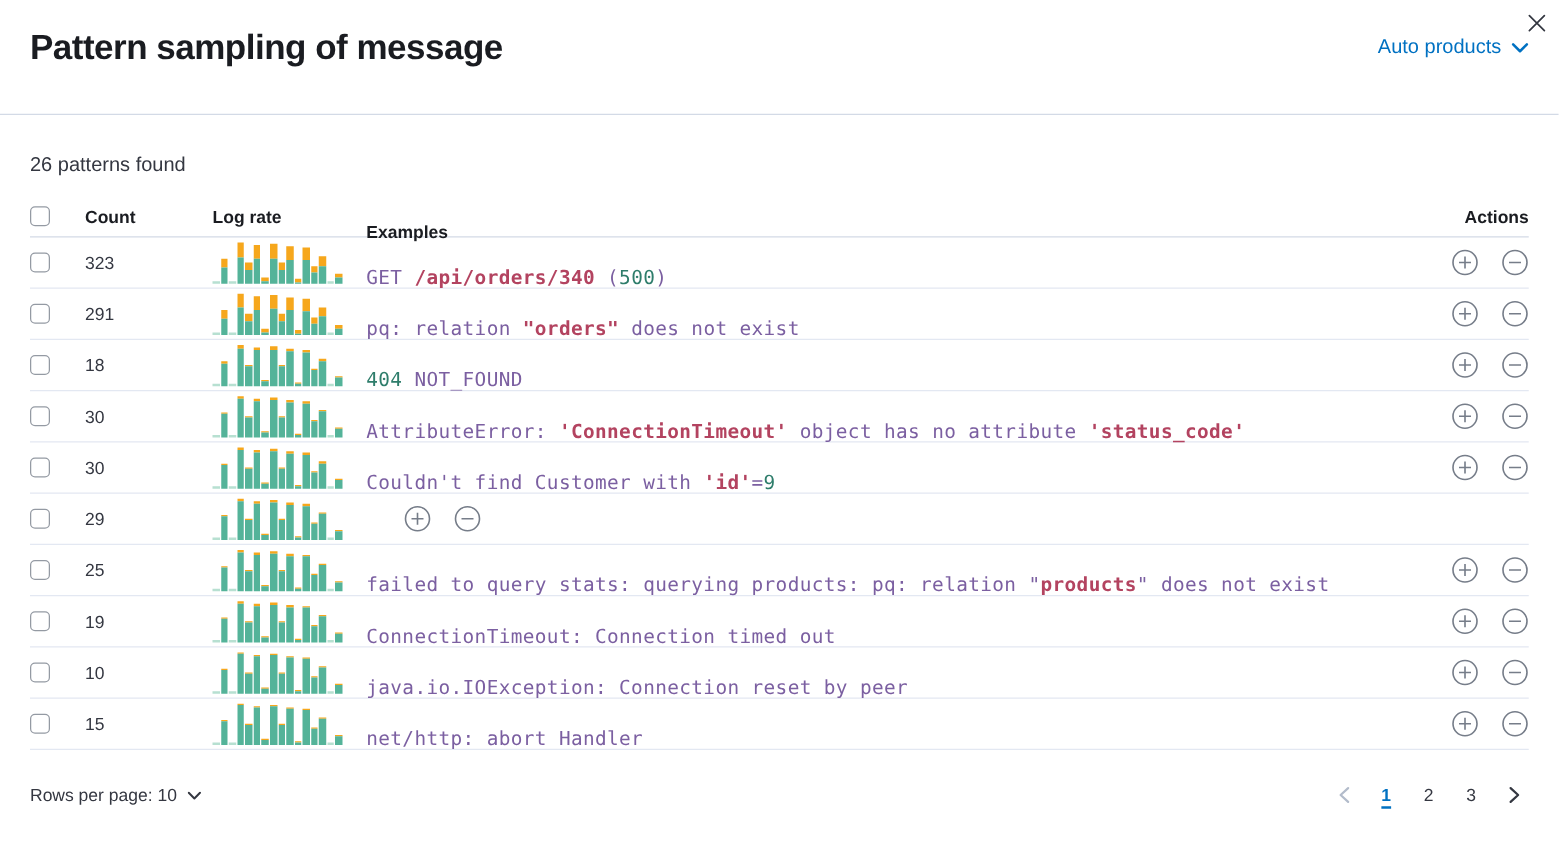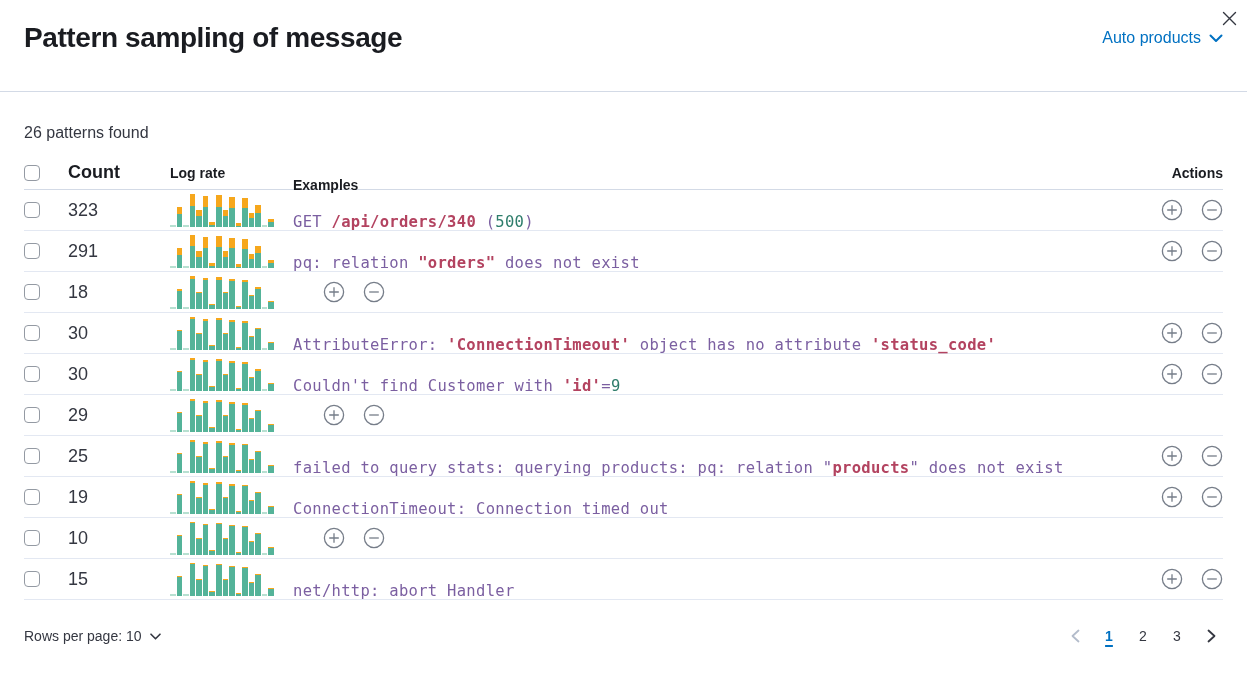--- a/index.html
+++ b/index.html
@@ -25,21 +25,21 @@
   
   .content { padding:0 24px; }
   .summary { margin-top:32px; font-size:16px; color:#343741; }
 
   
   .ptable { margin-top:14px; width:100%; }
   .thead { display:flex; align-items:center; height:34px; border-bottom:1px solid #d3dae6;
            font-size:14px; font-weight:700; color:#1a1c21; }
   .trow  { display:flex; align-items:center; height:41px; border-bottom:1px solid #e3e8f2; }
   .col-check    { width:44px; display:flex; align-items:center; }
-  .col-count    { width:102px; font-size:18px; }
+  .col-count    { width:102px; font-size:14px; }
   .col-rate     { width:123px; }
   .col-examples { flex:1; overflow:hidden; white-space:nowrap;margin-top:24px; }
   .col-actions  { width:92px; display:flex; justify-content:flex-end; align-items:center;
                   gap:18px; }
   .thead .col-actions { font-size:14px; }
 
   .checkbox { width:16px; height:16px; border:1px solid #949aa3; border-radius:4px;
               background:#fff; appearance:none; cursor:pointer; }
 
   .spark { width:104px; height:33px; display:flex; align-items:flex-end; gap:1px; }
@@ -343,20 +343,21 @@
                 </div>
                 <div class="slot">
                   <div class="seg-bot" style="height: 2px; background: rgb(183, 224, 209);"></div>
                 </div>
                 <div class="slot">
                   <div class="seg-top" style="height: 1px; background: rgb(246, 167, 28);"></div>
                   <div class="seg-bot" style="height: 7px; background: rgb(84, 179, 153);"></div>
                 </div>
               </div>
             </div>
+            <div class="col-examples example"><span class="tk-number">404</span><span class="tk-base"> NOT_FOUND</span></div>
             <div class="col-actions">
               <button class="action-btn">
                 <svg width="22" height="22" viewBox="0 0 22 22" fill="none" stroke="#767d89" stroke-width="1.3">
                   <circle cx="11" cy="11" r="9.6"></circle>
                   <path d="M11 6.2 V15.8 M6.2 11 H15.8"></path>
                 </svg>
               </button>
               <button class="action-btn">
                 <svg width="22" height="22" viewBox="0 0 22 22" fill="none" stroke="#767d89" stroke-width="1.3">
                   <circle cx="11" cy="11" r="9.6"></circle>
@@ -857,20 +858,21 @@
                 </div>
                 <div class="slot">
                   <div class="seg-bot" style="height: 2px; background: rgb(183, 224, 209);"></div>
                 </div>
                 <div class="slot">
                   <div class="seg-top" style="height: 1px; background: rgb(246, 167, 28);"></div>
                   <div class="seg-bot" style="height: 7px; background: rgb(84, 179, 153);"></div>
                 </div>
               </div>
             </div>
+            <div class="col-examples example"><span class="tk-base">java.io.IOException: Connection reset by peer</span></div>
             <div class="col-actions">
               <button class="action-btn">
                 <svg width="22" height="22" viewBox="0 0 22 22" fill="none" stroke="#767d89" stroke-width="1.3">
                   <circle cx="11" cy="11" r="9.6"></circle>
                   <path d="M11 6.2 V15.8 M6.2 11 H15.8"></path>
                 </svg>
               </button>
               <button class="action-btn">
                 <svg width="22" height="22" viewBox="0 0 22 22" fill="none" stroke="#767d89" stroke-width="1.3">
                   <circle cx="11" cy="11" r="9.6"></circle>

